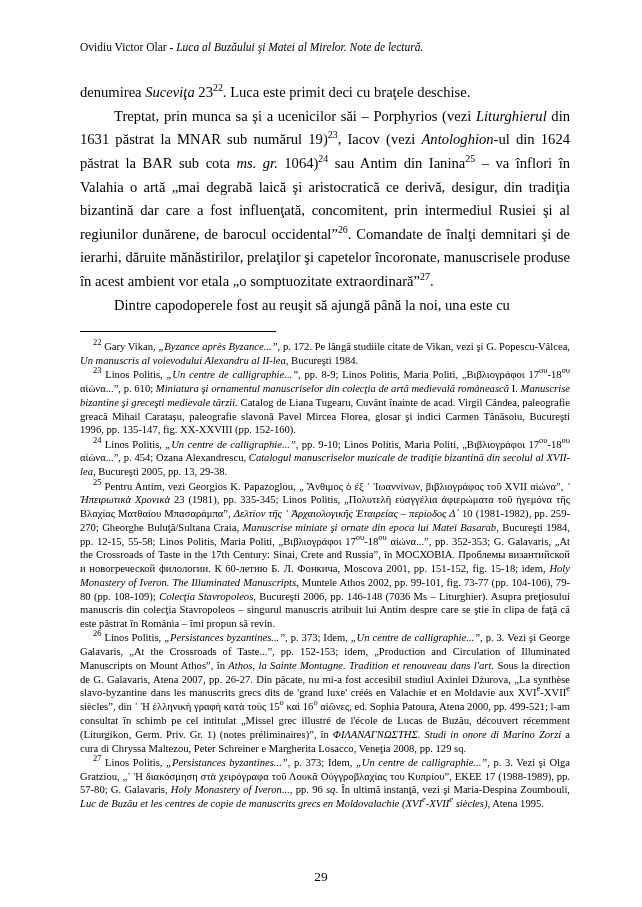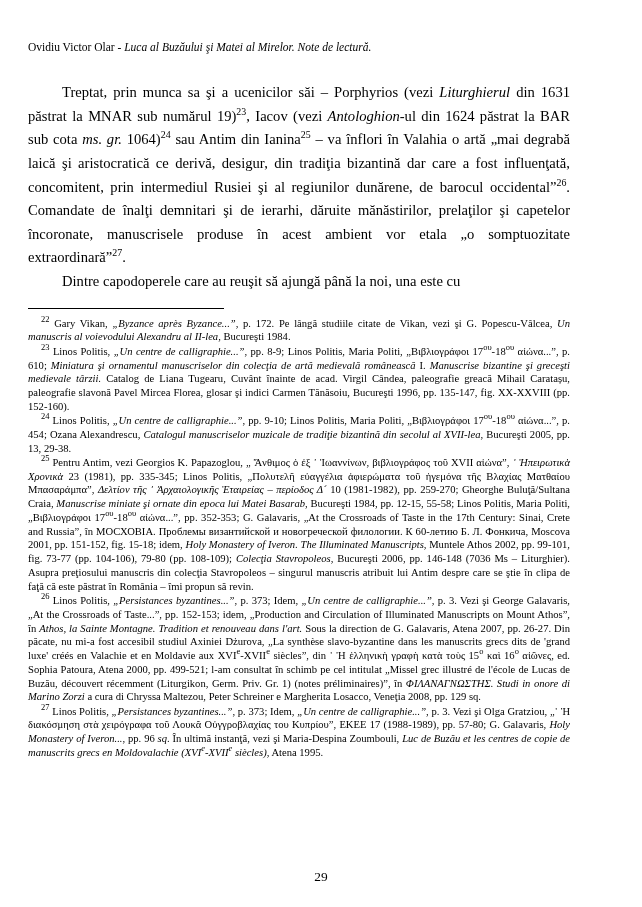--- a/index.html
+++ b/index.html
@@ -12,21 +12,21 @@
     height: 907px;
     font-family: "Liberation Serif", serif;
     color: #000000;
     overflow: hidden;
   }
   .page {
     position: relative;
     width: 642px;
     height: 907px;
     box-sizing: border-box;
-    padding: 40px 72px 24px 28px;
+    padding: 40px 72px 24px 80px;
   }
   .running-head {
     font-size: 11.5px;
     line-height: 1.3;
     margin-bottom: 26px;
     white-space: nowrap;
   }
   .running-head .ital {
     font-style: italic;
   }
@@ -80,24 +80,25 @@
 </head>
 <body>
 
 <div class="page">
 
   <div class="running-head">
     <span>Ovidiu Victor Olar - </span><span class="ital">Luca al Buzăului şi Matei al Mirelor. Note de lectură.</span>
   </div>
 
   <div class="body-text">
+    <p><span>denumirea </span><span class="ital">Suceviţa</span><span> 23</span><sup>22</sup><span>. Luca este primit deci cu braţele deschise.</span></p>
 
     <p class="indent"><span>Treptat, prin munca sa şi a ucenicilor săi – Porphyrios (vezi </span><span class="ital">Liturghierul</span><span> din 1631 păstrat la MNAR sub numărul 19)</span><sup>23</sup><span>, Iacov (vezi </span><span class="ital">Antologhion</span><span>-ul din 1624 păstrat la BAR sub cota </span><span class="ital">ms. gr.</span><span> 1064)</span><sup>24</sup><span> sau Antim din Ianina</span><sup>25</sup><span> – va înflori în Valahia o artă „mai degrabă laică şi aristocratică ce derivă, desigur, din tradiţia bizantină dar care a fost influenţată, concomitent, prin intermediul Rusiei şi al regiunilor dunărene, de barocul occidental”</span><sup>26</sup><span>. Comandate de înalţi demnitari şi de ierarhi, dăruite mănăstirilor, prelaţilor şi capetelor încoronate, manuscrisele produse în acest ambient vor etala „o somptuozitate extraordinară”</span><sup>27</sup><span>.</span></p>
 
-    <p class="indent">Dintre capodoperele care au reuşit să ajungă până la noi, una este cu</p>
+    <p class="indent">Dintre capodoperele fost au reuşit să ajungă până la noi, una este cu</p>
   </div>
 
   <div class="fn-rule"></div>
 
   <div class="footnotes" id="footnotes">
       <p><sup>22</sup><span> Gary Vikan, </span><span class="ital">„Byzance après Byzance...”</span><span>, p. 172. Pe lângă studiile citate de Vikan, vezi şi G. Popescu-Vâlcea, </span><span class="ital">Un manuscris al voievodului Alexandru al II-lea</span><span>, Bucureşti 1984.</span></p>
       <p><sup>23</sup><span> Linos Politis, </span><span class="ital">„Un centre de calligraphie...”</span><span>, pp. 8-9; Linos Politis, Maria Politi, „Βιβλιογράφοι 17</span><sup>ου</sup><span>-18</span><sup>ου</sup><span> αἰώνα...”, p. 610; </span><span class="ital">Miniatura şi ornamentul manuscriselor din colecţia de artă medievală românească</span><span> I. </span><span class="ital">Manuscrise bizantine şi greceşti medievale târzii.</span><span> Catalog de Liana Tugearu, Cuvânt înainte de acad. Virgil Cândea, paleografie greacă Mihail Caratașu, paleografie slavonă Pavel Mircea Florea, glosar şi indici Carmen Tănăsoiu, Bucureşti 1996, pp. 135-147, fig. XX-XXVIII (pp. 152-160).</span></p>
       <p><sup>24</sup><span> Linos Politis, </span><span class="ital">„Un centre de calligraphie...”</span><span>, pp. 9-10; Linos Politis, Maria Politi, „Βιβλιογράφοι 17</span><sup>ου</sup><span>-18</span><sup>ου</sup><span> αἰώνα...”, p. 454; Ozana Alexandrescu, </span><span class="ital">Catalogul manuscriselor muzicale de tradiţie bizantină din secolul al XVII-lea</span><span>, Bucureşti 2005, pp. 13, 29-38.</span></p>
       <p><sup>25</sup><span> Pentru Antim, vezi Georgios K. Papazoglou, „ Ἄνθιμος ὁ ἐξ ᾿ Ἰωαννίνων, βιβλιογράφος τοῦ XVII αἰώνα”, </span><span class="ital">᾿ Ἠπειρωτικὰ Χρονικὰ</span><span> 23 (1981), pp. 335-345; Linos Politis, „Πολυτελῆ εὐαγγέλια ἀφιερώματα τοῦ ἡγεμόνα τῆς Βλαχίας Ματθαίου Μπασαράμπα”, </span><span class="ital">Δελτίον τῆς ᾿ Ἀρχαιολογικῆς Ἑταιρείας – περίοδος Δ´</span><span> 10 (1981-1982), pp. 259-270; Gheorghe Buluţă/Sultana Craia, </span><span class="ital">Manuscrise miniate şi ornate din epoca lui Matei Basarab</span><span>, Bucureşti 1984, pp. 12-15, 55-58; Linos Politis, Maria Politi, „Βιβλιογράφοι 17</span><sup>ου</sup><span>-18</span><sup>ου</sup><span> αἰώνα...”, pp. 352-353; G. Galavaris, „At the Crossroads of Taste in the 17th Century: Sinai, Crete and Russia”, în </span><span>МОСХОВIA. Проблемы византийской и новогреческой филологии</span><span>. К 60-летию Б. Л. Фонкича, Moscova 2001, pp. 151-152, fig. 15-18; idem, </span><span class="ital">Holy Monastery of Iveron. The Illuminated Manuscripts</span><span>, Muntele Athos 2002, pp. 99-101, fig. 73-77 (pp. 104-106), 79-80 (pp. 108-109); </span><span class="ital">Colecţia Stavropoleos</span><span>, Bucureşti 2006, pp. 146-148 (7036 Ms – Liturghier). Asupra preţiosului manuscris din colecţia Stavropoleos – singurul manuscris atribuit lui Antim despre care se ştie în clipa de faţă că este păstrat în România – îmi propun să revin.</span></p>
       <p><sup>26</sup><span> Linos Politis, </span><span class="ital">„Persistances byzantines...”</span><span>, p. 373; Idem, </span><span class="ital">„Un centre de calligraphie...”</span><span>, p. 3. Vezi şi George Galavaris, „At the Crossroads of Taste...”, pp. 152-153; idem, „Production and Circulation of Illuminated Manuscripts on Mount Athos”, în </span><span class="ital">Athos, la Sainte Montagne. Tradition et renouveau dans l'art.</span><span> Sous la direction de G. Galavaris, Atena 2007, pp. 26-27. Din păcate, nu mi-a fost accesibil studiul Axiniei Dżurova, „La synthèse slavo-byzantine dans les manuscrits grecs dits de 'grand luxe' créés en Valachie et en Moldavie aux XVI</span><sup>e</sup><span>-XVII</span><sup>e</sup><span> siècles”, din </span><span>῾ Ἡ ἑλληνικὴ γραφὴ κατὰ τοὺς 15</span><sup>ο</sup><span> καὶ 16</span><sup>ο</sup><span> αἰῶνες</span><span>, ed. Sophia Patoura, Atena 2000, pp. 499-521; l-am consultat în schimb pe cel intitulat „Missel grec illustré de l'école de Lucas de Buzău, découvert récemment (Liturgikon, Germ. Priv. Gr. 1) (notes préliminaires)”, în </span><span class="ital">ΦΙΛΑΝΑΓΝΩΣΤΗΣ. Studi in onore di Marino Zorzi</span><span> a cura di Chryssa Maltezou, Peter Schreiner e Margherita Losacco, Veneţia 2008, pp. 129 sq.</span></p>

